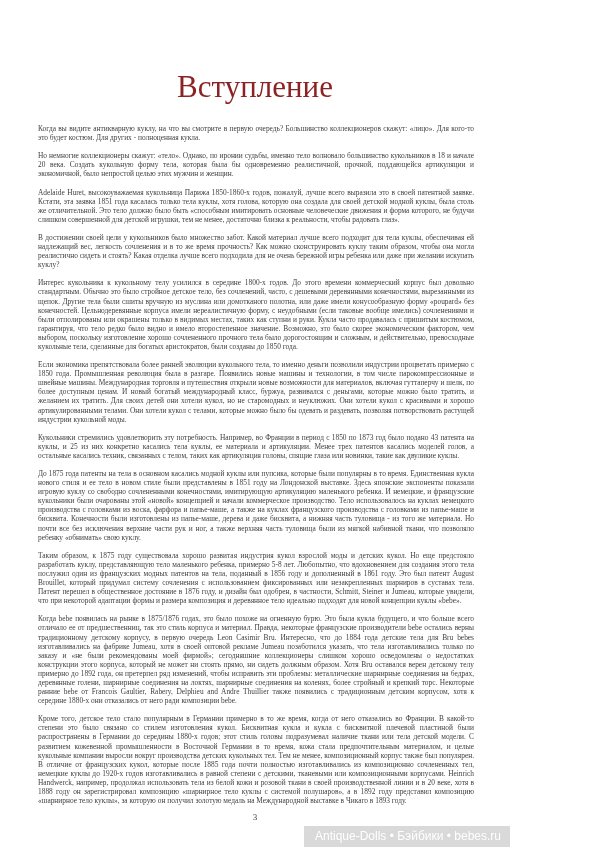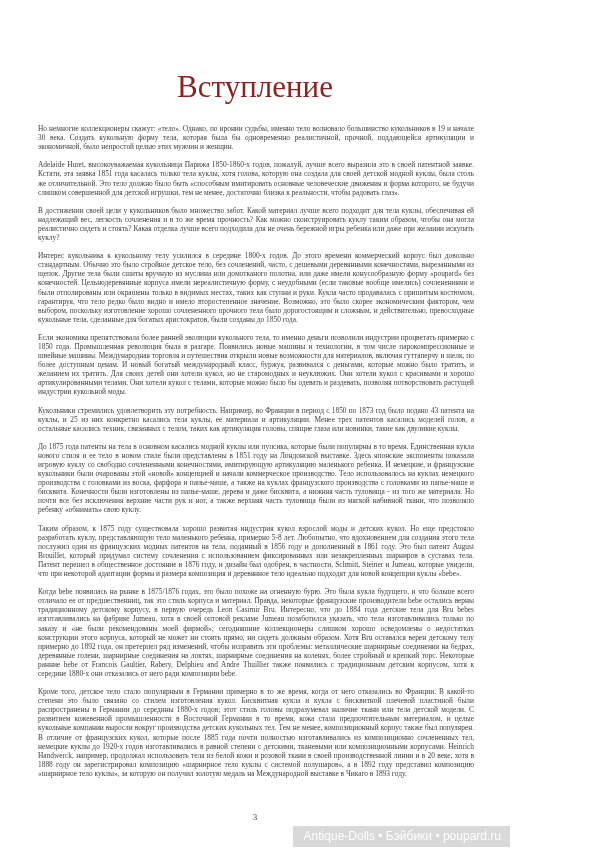--- a/index.html
+++ b/index.html
@@ -52,28 +52,29 @@
     white-space: nowrap;
   }
 </style>
 </head>
 <body>
 
 <div class="page">
   <h1 class="doc-title">Вступление</h1>
 
   <div class="doc-body">
-      <p><span>Но немногие коллекционеры скажут: «тело». Однако, по иронии судьбы, именно тело волновало большинство кукольников в 19 и начале 30 века. Создать кукольную форму тела, которая была бы одновременно реалистичной, прочной, поддающейся артикуляции и экономичной, было непростой целью этих мужчин и женщин.</span></p>
+      <p><span>Когда вы видите антикварную куклу, на что вы смотрите в первую очередь? Большинство коллекционеров скажут: «лицо». Для кого-то это будет костюм. Для других - полноценная кукла.</span></p>
+      <p><span>Но немногие коллекционеры скажут: «тело». Однако, по иронии судьбы, именно тело волновало большинство кукольников в 18 и начале 20 века. Создать кукольную форму тела, которая была бы одновременно реалистичной, прочной, поддающейся артикуляции и экономичной, было непростой целью этих мужчин и женщин.</span></p>
       <p><span>Adelaide Huret, высокоуважаемая кукольница Парижа 1850-1860-х годов, пожалуй, лучше всего выразила это в своей патентной заявке. Кстати, эта заявка 1851 года касалась только тела куклы, хотя голова, которую она создала для своей детской модной куклы, была столь же отличительной. Это тело должно было быть </span><span class="it">«способным имитировать основные человеческие движения и форма которого, не будучи слишком совершенной для детской игрушки, тем не менее, достаточно близка к реальности, чтобы радовать глаз».</span></p>
       <p><span>В достижении своей цели у кукольников было множество забот. Какой материал лучше всего подходит для тела куклы, обеспечивая ей надлежащий вес, легкость сочленения и в то же время прочность? Как можно сконструировать куклу таким образом, чтобы она могла реалистично сидеть и стоять? Какая отделка лучше всего подходила для не очень бережной игры ребенка или даже при желании искупать куклу?</span></p>
       <p><span>Интерес кукольника к кукольному телу усилился в середине 1800-х годов. До этого времени коммерческий корпус был довольно стандартным. Обычно это было стройное детское тело, без сочленений, часто, с дешевыми деревянными конечностями, вырезанными из щепок. Другие тела были сшиты вручную из муслина или домотканого полотна, или даже имели конусообразную форму «poupard» без конечностей. Цельнодеревянные корпуса имели нереалистичную форму, с неудобными (если таковые вообще имелись) сочленениями и были отполированы или окрашены только в видимых местах, таких как ступни и руки. Кукла часто продавалась с пришитым костюмом, гарантируя, что тело редко было видно и имело второстепенное значение. Возможно, это было скорее экономическим фактором, чем выбором, поскольку изготовление хорошо сочлененного прочного тела было дорогостоящим и сложным, и действительно, превосходные кукольные тела, сделанные для богатых аристократов, были созданы до 1850 года.</span></p>
       <p><span>Если экономика препятствовала более ранней эволюции кукольного тела, то именно деньги позволили индустрии процветать примерно с 1850 года. Промышленная революция была в разгаре. Появились новые машины и технологии, в том числе парокомпрессионные и швейные машины. Международная торговля и путешествия открыли новые возможности для материалов, включая гуттаперчу и шелк, по более доступным ценам. И новый богатый международный класс, буржуа, развивался с деньгами, которые можно было тратить, и желанием их тратить. Для своих детей они хотели кукол, но не старомодных и неуклюжих. Они хотели кукол с красивыми и хорошо артикулированными телами. Они хотели кукол с телами, которые можно было бы одевать и раздевать, позволяя потворствовать растущей индустрии кукольной моды.</span></p>
       <p><span>Кукольники стремились удовлетворить эту потребность. Например, во Франции в период с 1850 по 1873 год было подано 43 патента на куклы, и 25 из них конкретно касались тела куклы, ее материала и артикуляции. Менее трех патентов касались моделей голов, а остальные касались техник, связанных с телом, таких как артикуляция головы, спящие глаза или новинки, такие как двуликие куклы.</span></p>
       <p><span>До 1875 года патенты на тела в основном касались модной куклы или пупсика, которые были популярны в то время. Единственная кукла нового стиля и ее тело в новом стиле были представлены в 1851 году на Лондонской выставке. Здесь японские экспоненты показали игровую куклу со свободно сочлененными конечностями, имитирующую артикуляцию маленького ребенка. И немецкие, и французские кукольники были очарованы этой «новой» концепцией и начали коммерческое производство. Тело использовалось на куклах немецкого производства с головками из воска, фарфора и папье-маше, а также на куклах французского производства с головками из папье-маше и бисквита. Конечности были изготовлены из папье-маше, дерева и даже бисквита, а нижняя часть туловища - из того же материала. Но почти все без исключения верхние части рук и ног, а также верхняя часть туловища были из мягкой набивной ткани, что позволяло ребенку «обнимать» свою куклу.</span></p>
       <p><span>Таким образом, к 1875 году существовала хорошо развитая индустрия кукол взрослой моды и детских кукол. Но еще предстояло разработать куклу, представляющую тело маленького ребенка, примерно 5-8 лет. Любопытно, что вдохновением для создания этого тела послужил один из французских модных патентов на тела, поданный в 1856 году и дополненный в 1861 году. Это был патент August Brouillet, который придумал систему сочленения с использованием фиксированных или незакрепленных шарниров в суставах тела. Патент перешел в общественное достояние в 1876 году, и дизайн был одобрен, в частности, Schmitt, Steiner и Jumeau, которые увидели, что при некоторой адаптации формы и размера композиция и деревянное тело идеально подходят для новой концепции куклы «bebe».</span></p>
       <p><span>Когда bebe появилась на рынке в 1875/1876 годах, это было похоже на огненную бурю. Это была кукла будущего, и что больше всего отличало ее от предшественниц, так это стиль корпуса и материал. Правда, некоторые французские производители bebe остались верны традиционному детскому корпусу, в первую очередь Leon Casimir Bru. Интересно, что до 1884 года детские тела для Bru bebes изготавливались на фабрике Jumeau, хотя в своей оптовой рекламе Jumeau позаботился указать, что тела изготавливались только по заказу и «не были рекомендованы моей фирмой»; сегодняшние коллекционеры слишком хорошо осведомлены о недостатках конструкции этого корпуса, который не может ни стоять прямо, ни сидеть должным образом. Хотя Bru оставался верен детскому телу примерно до 1892 года, он претерпел ряд изменений, чтобы исправить эти проблемы: металлические шарнирные соединения на бедрах, деревянные голени, шарнирные соединения на локтях, шарнирные соединения на коленях, более стройный и крепкий торс. Некоторые ранние bebe от Francois Gaultier, Rabery, Delphieu and Andre Thuillier также появились с традиционным детским корпусом, хотя к середине 1880-х они отказались от него ради композиции bebe.</span></p>
       <p><span>Кроме того, детское тело стало популярным в Германии примерно в то же время, когда от него отказались во Франции. В какой-то степени это было связано со стилем изготовления кукол. Бисквитная кукла и кукла с бисквитной плечевой пластиной были распространены в Германии до середины 1880-х годов; этот стиль головы подразумевал наличие ткани или тела детской модели. С развитием кожевенной промышленности в Восточной Германии в то время, кожа стала предпочтительным материалом, и целые кукольные компании выросли вокруг производства детских кукольных тел. Тем не менее, композиционный корпус также был популярен. В отличие от французских кукол, которые после 1885 года почти полностью изготавливались из композиционно сочлененных тел, немецкие куклы до 1920-х годов изготавливались в равной степени с детскими, тканевыми или композиционными корпусами. Heinrich Handwerck, например, продолжал использовать тела из белой кожи и розовой ткани в своей производственной линии и в 20 веке, хотя в 1888 году он зарегистрировал композицию «шарнирное тело куклы с системой полушаров», а в 1892 году представил композицию «шарнирное тело куклы», за которую он получил золотую медаль на Международной выставке в Чикаго в 1893 году.</span></p>
     </div>
 
   <div class="page-number">3</div>
 
-  <div class="watermark">Antique-Dolls • Бэйбики • poupard.ru</div>
+  <div class="watermark">Antique-Dolls • Бэйбики • bebes.ru</div>
 </div>
 
 </body></html>

